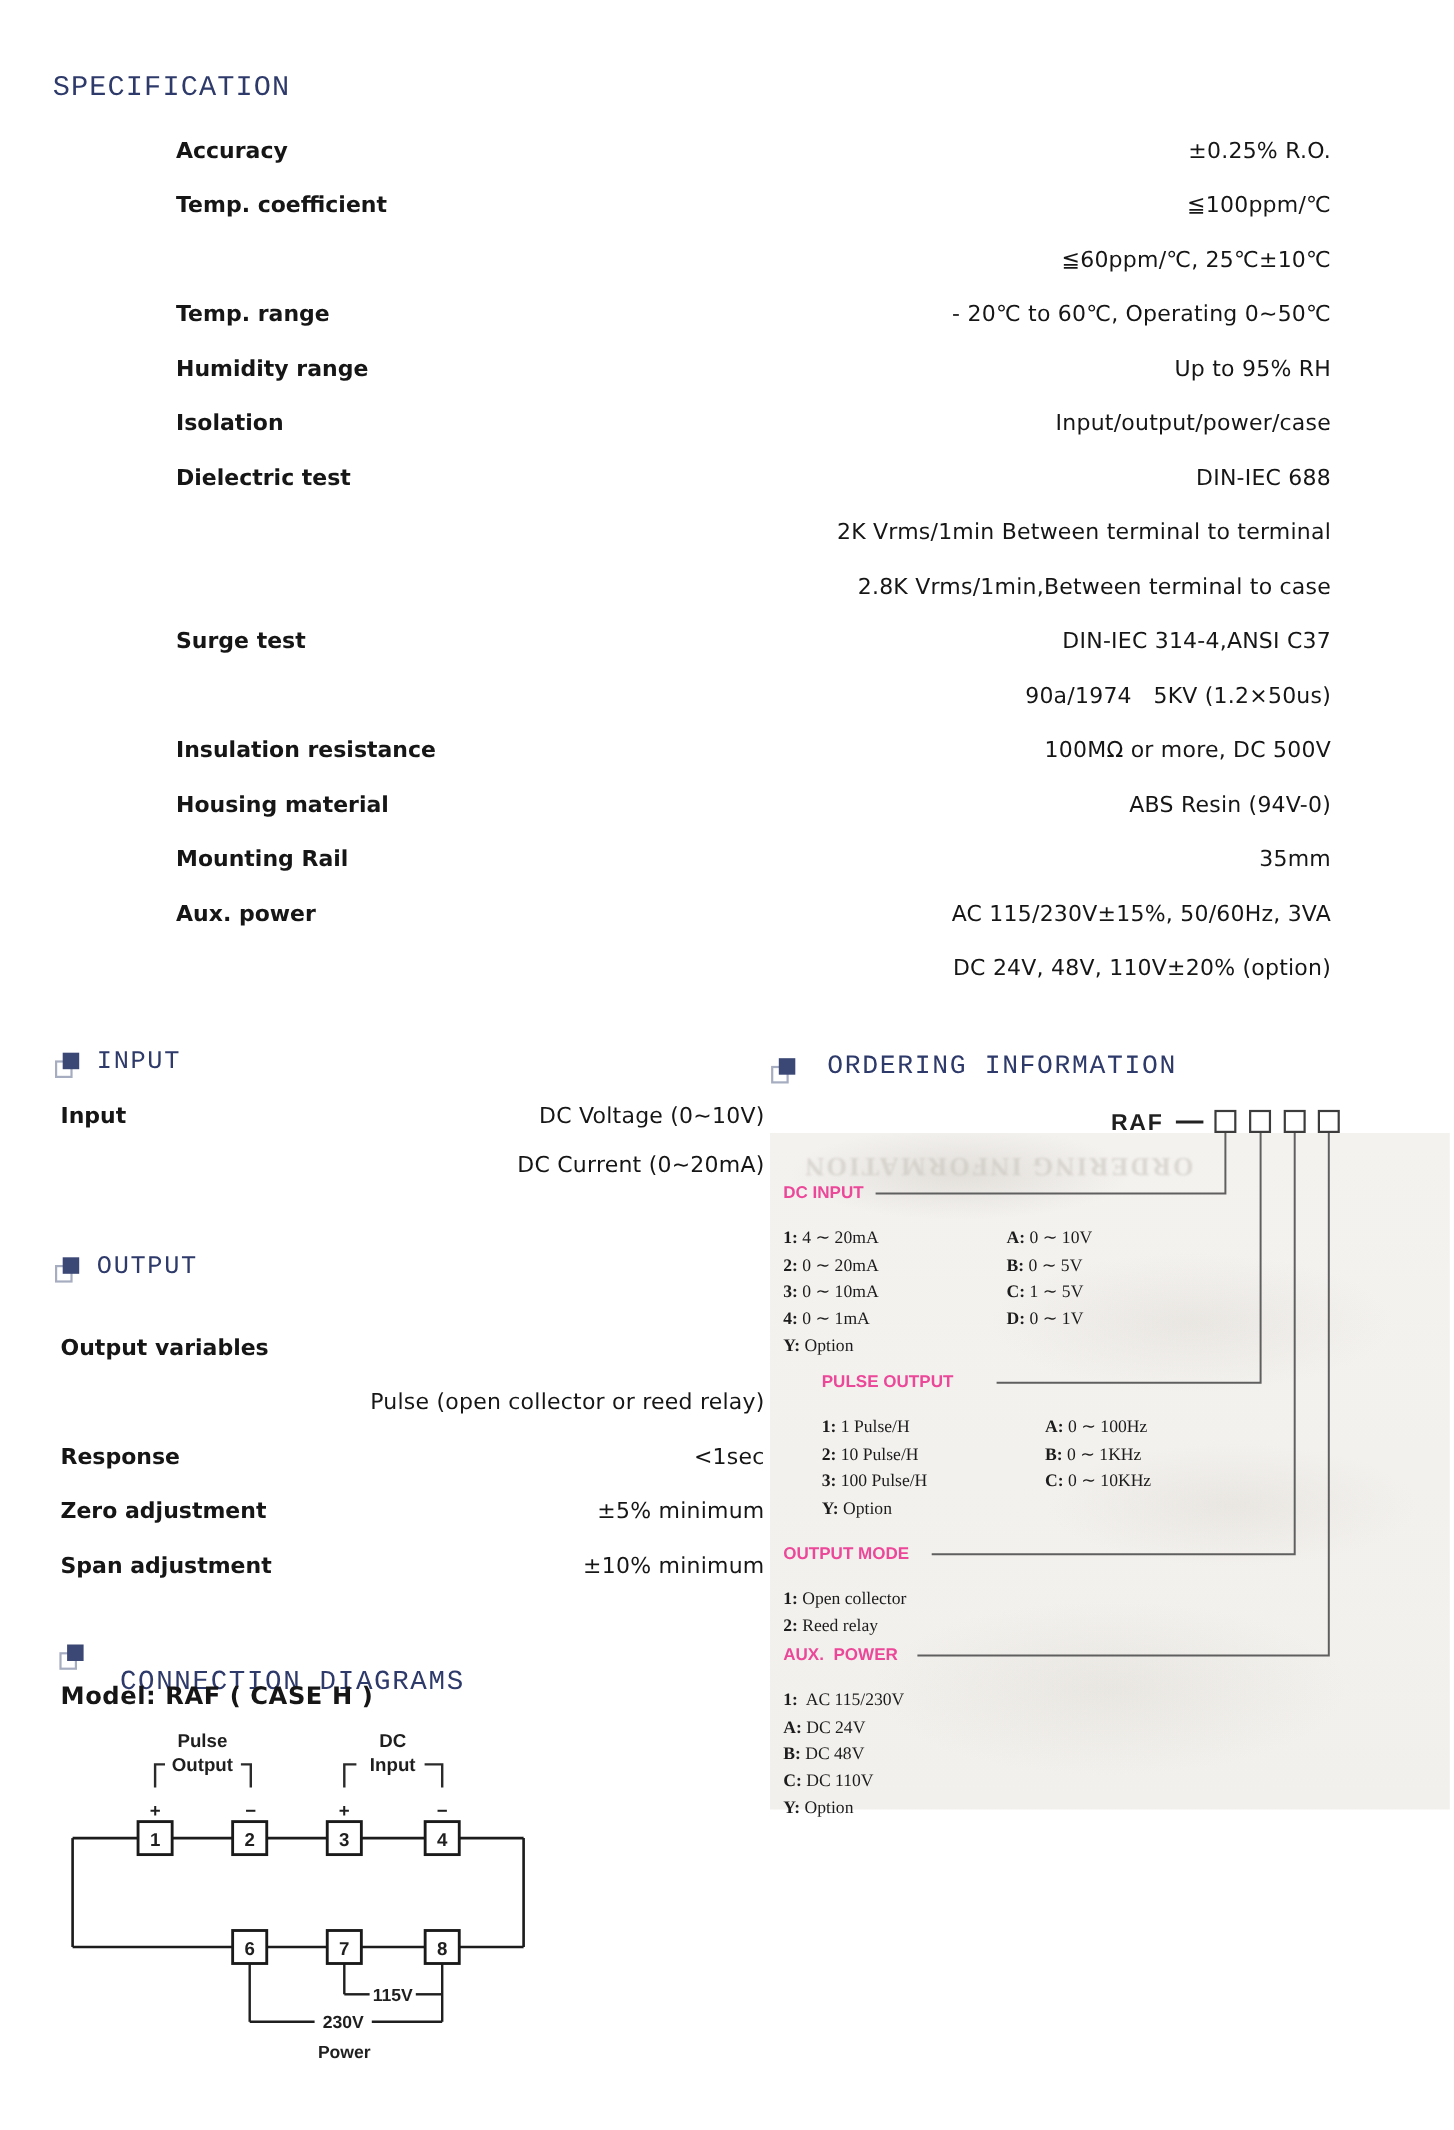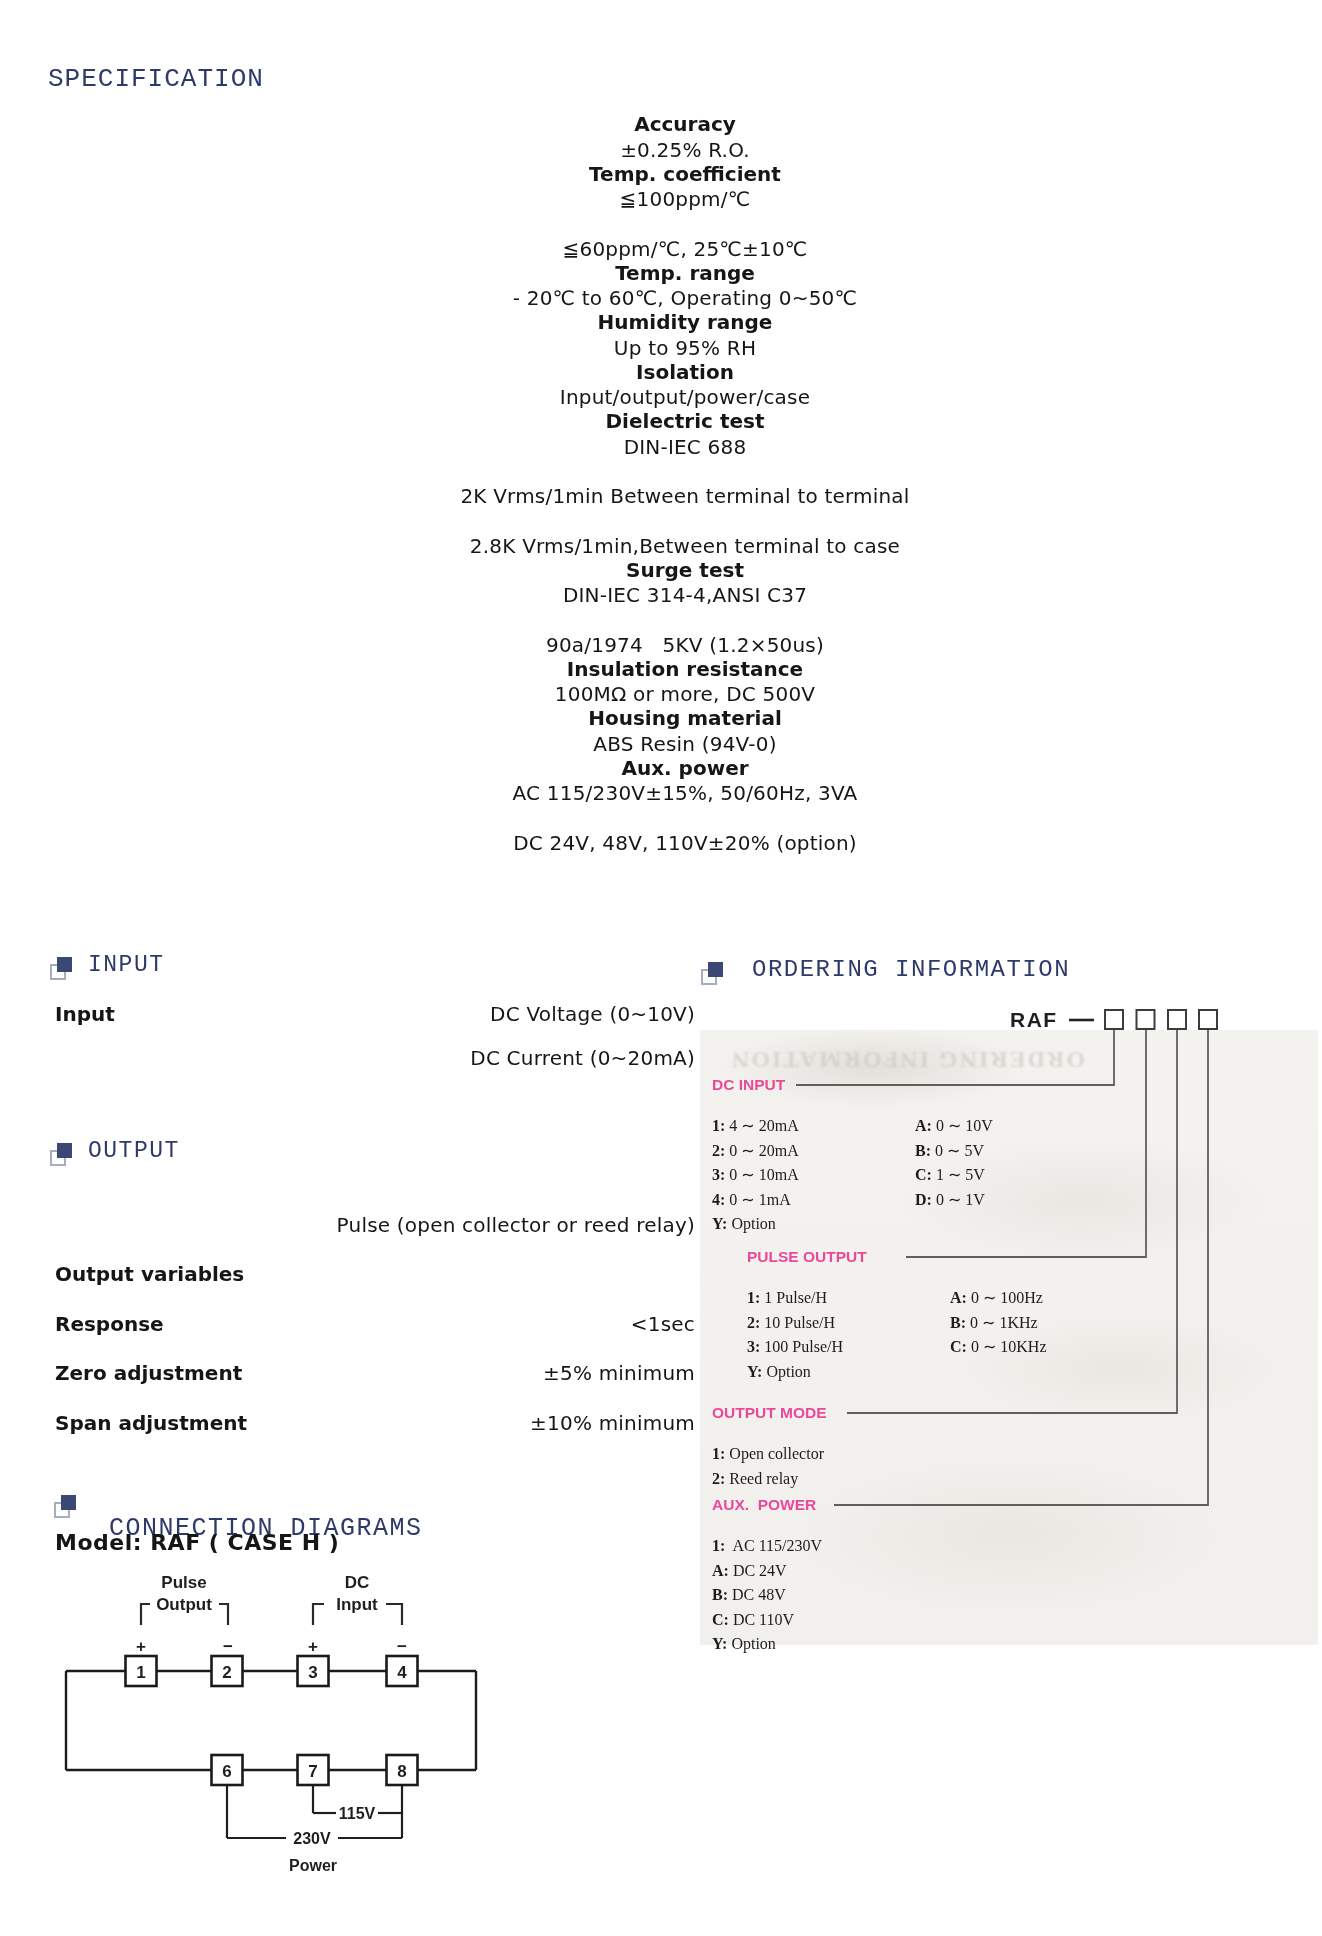--- a/index.html
+++ b/index.html
@@ -24,21 +24,21 @@
     border:2px solid #a6adc0;background:#ffffff;
   }
   .bullet .b-front{
     position:absolute;left:1px;top:0;width:15px;height:15px;background:#3b4875;
   }
   
   .rows{display:block;}
   .row{display:flex;justify-content:space-between;align-items:center;}
   .row .lab{font-weight:bold;font-size:20px;white-space:pre;}
   .row .val{font-size:20px;white-space:pre;letter-spacing:0.2px;}
-  .spec-rows .row{height:49.5px;flex-direction:column;}
+  .spec-rows .row{height:49.5px;}
   .input-rows .row{height:44px;}
   .output-rows .row{height:49.5px;}
   
   .scan-tint{
     background:
       radial-gradient(ellipse 220px 60px at 28% 6%, rgba(186,181,172,0.30), transparent 70%),
       radial-gradient(ellipse 260px 90px at 62% 28%, rgba(198,193,185,0.22), transparent 70%),
       radial-gradient(ellipse 240px 80px at 68% 55%, rgba(203,198,190,0.24), transparent 70%),
       radial-gradient(ellipse 300px 110px at 50% 82%, rgba(196,192,184,0.20), transparent 72%),
       linear-gradient(#f4f2ef,#f2f0ec);
@@ -130,20 +130,24 @@
     <div class="row">
       <span class="lab">Insulation resistance</span>
       <span class="val">100MΩ or more, DC 500V</span>
     </div>
 
     <div class="row">
       <span class="lab">Housing material</span>
       <span class="val">ABS Resin (94V-0)</span>
     </div>
 
+    <div class="row">
+      <span class="lab">Mounting Rail</span>
+      <span class="val">35mm</span>
+    </div>
 
     <div class="row">
       <span class="lab">Aux. power</span>
       <span class="val">AC 115/230V±15%, 50/60Hz, 3VA</span>
     </div>
 
     <div class="row">
       <span class="lab"></span>
       <span class="val">DC 24V, 48V, 110V±20% (option)</span>
     </div>
@@ -170,27 +174,27 @@
 
 <div class="abs bullet" style="left:56px;top:1143px;">
   <span class="b-back"></span>
   <span class="b-front"></span>
 </div>
 <div class="abs h-serif sec-title" style="left:88px;top:1138px;">OUTPUT</div>
 
 <div class="abs rows output-rows" style="left:55px;top:1200px;width:640px;">
 
     <div class="row">
-      <span class="lab"></span>
-      <span class="val">Pulse (open collector or reed relay)</span>
-    </div>
-
-    <div class="row">
       <span class="lab">Output variables</span>
       <span class="val"></span>
+    </div>
+
+    <div class="row">
+      <span class="lab"></span>
+      <span class="val">Pulse (open collector or reed relay)</span>
     </div>
 
     <div class="row">
       <span class="lab">Response</span>
       <span class="val">&lt;1sec</span>
     </div>
 
     <div class="row">
       <span class="lab">Zero adjustment</span>
       <span class="val">±5% minimum</span>

